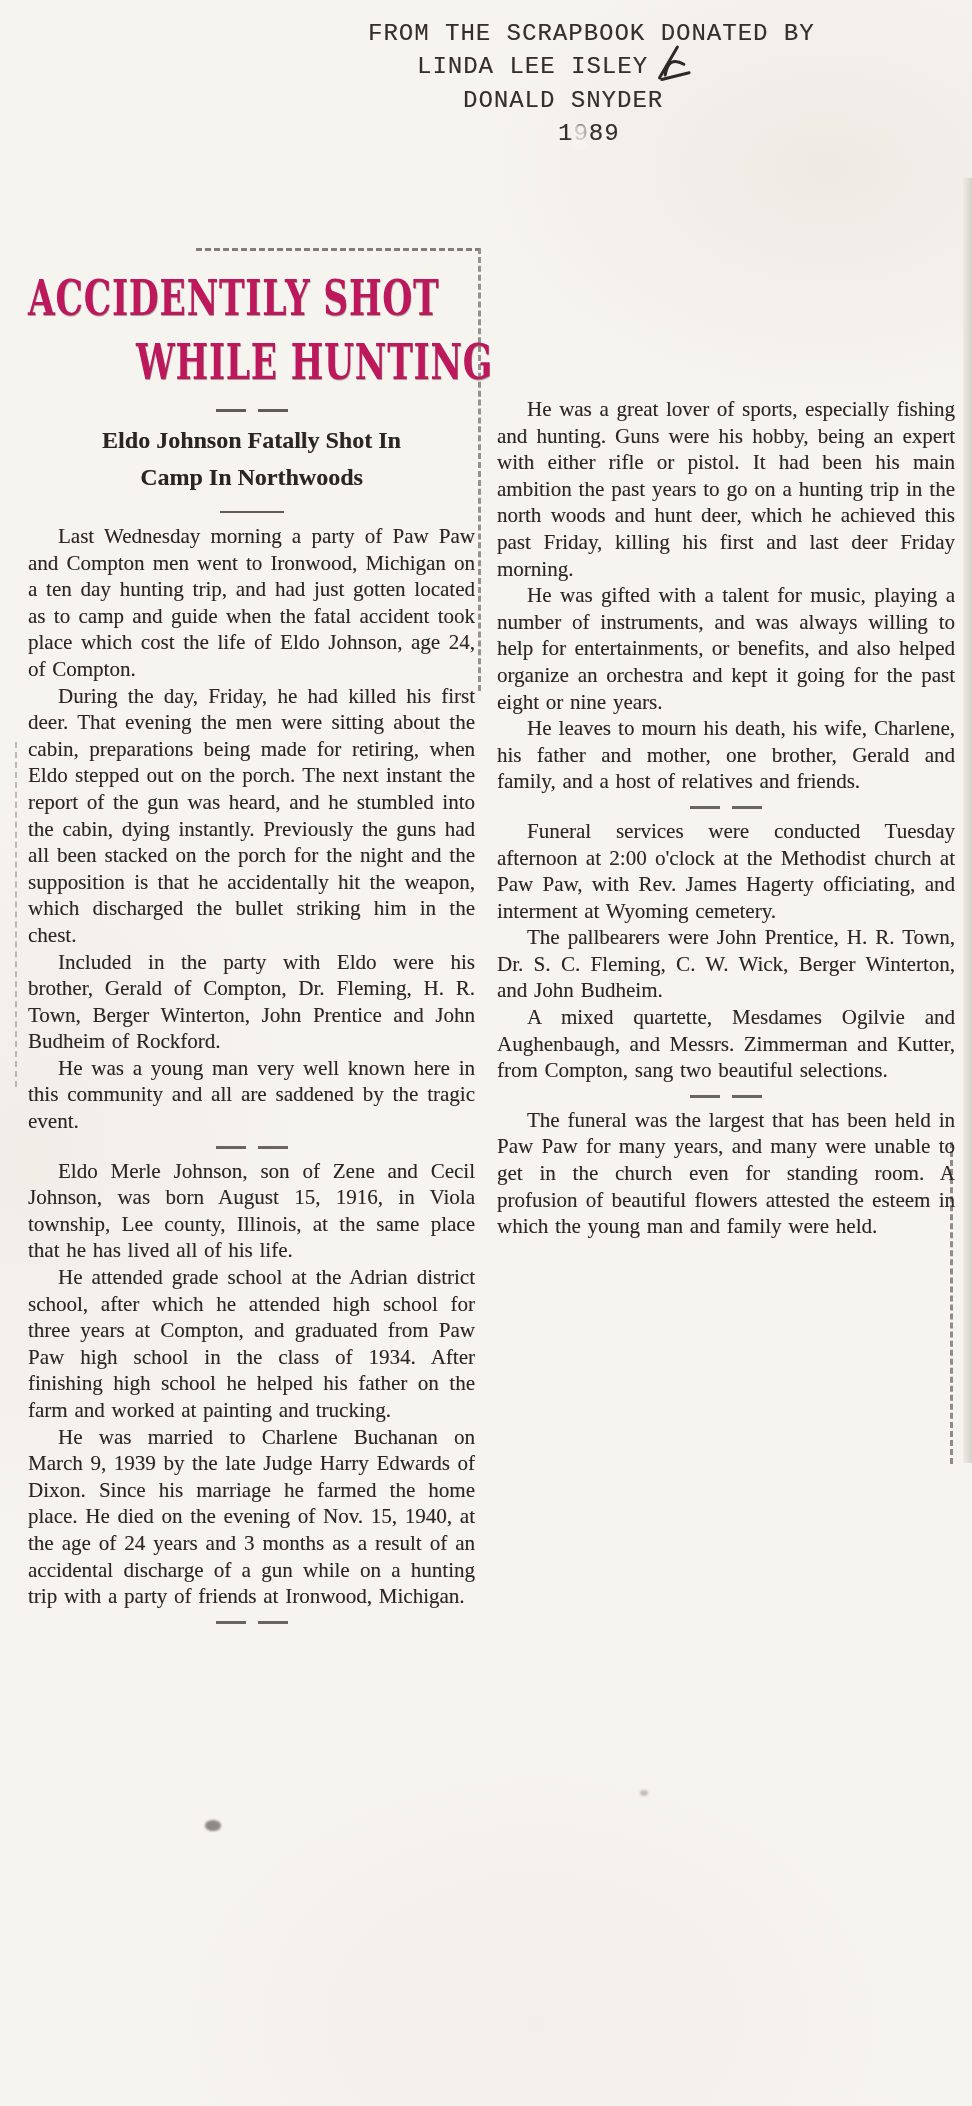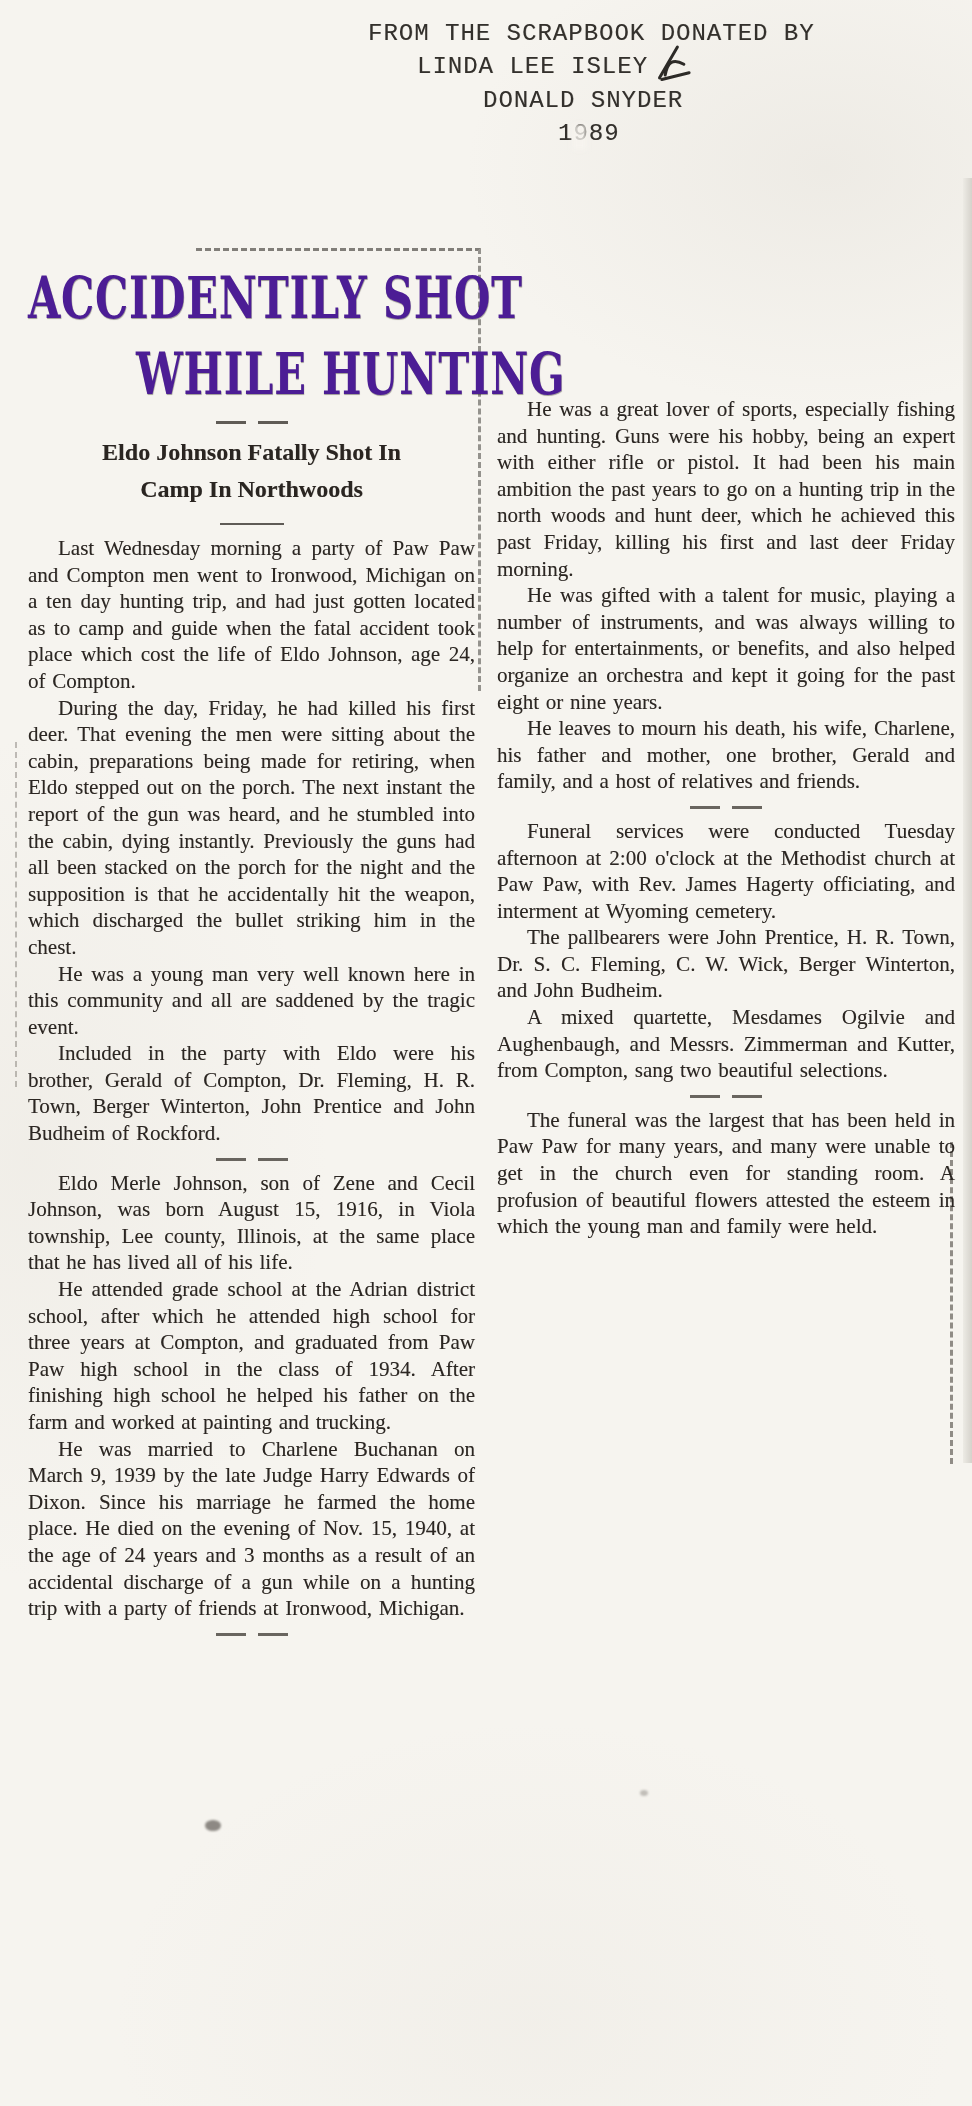--- a/index.html
+++ b/index.html
@@ -17,21 +17,21 @@
   }
 
   
   .tw{
     position:absolute;font-family:"Liberation Mono","DejaVu Sans Mono",monospace;
     font-size:24px;letter-spacing:1px;color:#33302c;white-space:pre;
     text-shadow:.4px .4px .6px rgba(51,48,44,.35);
   }
   .tw1{left:368px;top:20px;}
   .tw2{left:417px;top:53px;}
-  .tw3{left:483px;top:87px;text-align:right;}
+  .tw3{left:463px;top:87px;text-align:right;}
   .tw4{left:558px;top:120px;}
   .year-smudge{position:absolute;left:572px;top:124px;width:15px;height:26px;
     background:rgba(246,244,239,.8);filter:blur(2px);pointer-events:none;}
   .hand-mark{position:absolute;left:650px;top:44px;transform:rotate(-8deg);}
 
   
   .clip-border{
     position:absolute;left:196px;top:248px;width:282px;height:440px;
     border-top:3px dashed rgba(52,48,43,.6);
     border-right:3px dashed rgba(52,48,43,.5);
@@ -48,25 +48,25 @@
   .speck1{left:205px;top:1820px;width:16px;height:11px;}
   .speck2{left:640px;top:1790px;width:8px;height:6px;opacity:.5;}
 
   
   .col{position:absolute;}
   .col1{left:28px;top:252px;width:447px;}
   .col2{left:497px;top:396px;width:458px;}
 
   
   .headline{margin:14px 0 0;font-family:"DejaVu Serif",serif;font-weight:700;
-    color:#4c1d95;font-size:58px;line-height:64px;
+    color:#be185d;font-size:48px;line-height:64px;
     text-shadow:.6px .6px .8px rgba(34,30,26,.4);text-align:right;}
   .hl-line{display:inline-block;transform:scaleX(.72);transform-origin:left top;
     letter-spacing:1px;white-space:nowrap;}
-  .hl-row2{margin-left:108px;margin-top:12px;}
+  .hl-row2{margin-left:108px;}
 
   .subhead{margin:10px 0 0;text-align:center;font-weight:700;font-size:24px;
     line-height:37px;color:#2a2521;text-shadow:.4px .4px .6px rgba(42,37,33,.35);}
 
   
   .rule{width:72px;height:3px;margin:15px auto 10px;
     background:linear-gradient(to right,#3a352f 0 30px,transparent 30px 42px,#3a352f 42px 72px);
     opacity:.8;}
   .rule.single{background:#3a352f;width:64px;height:2px;}
   .sep{width:72px;height:3px;margin:11px auto 9px;
@@ -109,22 +109,22 @@
     </h1>
     <div class="rule"></div>
     <h2 class="subhead">
       <span>Eldo Johnson Fatally Shot In</span><br>
       <span>Camp In Northwoods</span>
     </h2>
     <div class="rule single"></div>
 
     <p class="body">Last Wednesday morning a party of Paw Paw and Compton men went to Ironwood, Michigan on a ten day hunting trip, and had just gotten located as to camp and guide when the fatal accident took place which cost the life of Eldo Johnson, age 24, of Compton.</p>
     <p class="body">During the day, Friday, he had killed his first deer. That evening the men were sitting about the cabin, preparations being made for retiring, when Eldo stepped out on the porch. The next instant the report of the gun was heard, and he stumbled into the cabin, dying instantly. Previously the guns had all been stacked on the porch for the night and the supposition is that he accidentally hit the weapon, which discharged the bullet striking him in the chest.</p>
+    <p class="body">Included in the party with Eldo were his brother, Gerald of Compton, Dr. Fleming, H. R. Town, Berger Winterton, John Prentice and John Budheim of Rockford.</p>
     <p class="body">He was a young man very well known here in this community and all are saddened by the tragic event.</p>
-    <p class="body">Included in the party with Eldo were his brother, Gerald of Compton, Dr. Fleming, H. R. Town, Berger Winterton, John Prentice and John Budheim of Rockford.</p>
     <div class="sep"></div>
     <p class="body">Eldo Merle Johnson, son of Zene and Cecil Johnson, was born August 15, 1916, in Viola township, Lee county, Illinois, at the same place that he has lived all of his life.</p>
     <p class="body">He attended grade school at the Adrian district school, after which he attended high school for three years at Compton, and graduated from Paw Paw high school in the class of 1934. After finishing high school he helped his father on the farm and worked at painting and trucking.</p>
     <p class="body">He was married to Charlene Buchanan on March 9, 1939 by the late Judge Harry Edwards of Dixon. Since his marriage he farmed the home place. He died on the evening of Nov. 15, 1940, at the age of 24 years and 3 months as a result of an accidental discharge of a gun while on a hunting trip with a party of friends at Ironwood, Michigan.</p>
     <div class="sep"></div>
   </div>
 
   <div class="col col2">
     <p class="body">He was a great lover of sports, especially fishing and hunting. Guns were his hobby, being an expert with either rifle or pistol. It had been his main ambition the past years to go on a hunting trip in the north woods and hunt deer, which he achieved this past Friday, killing his first and last deer Friday morning.</p>
     <p class="body">He was gifted with a talent for music, playing a number of instruments, and was always willing to help for entertainments, or benefits, and also helped organize an orchestra and kept it going for the past eight or nine years.</p>

